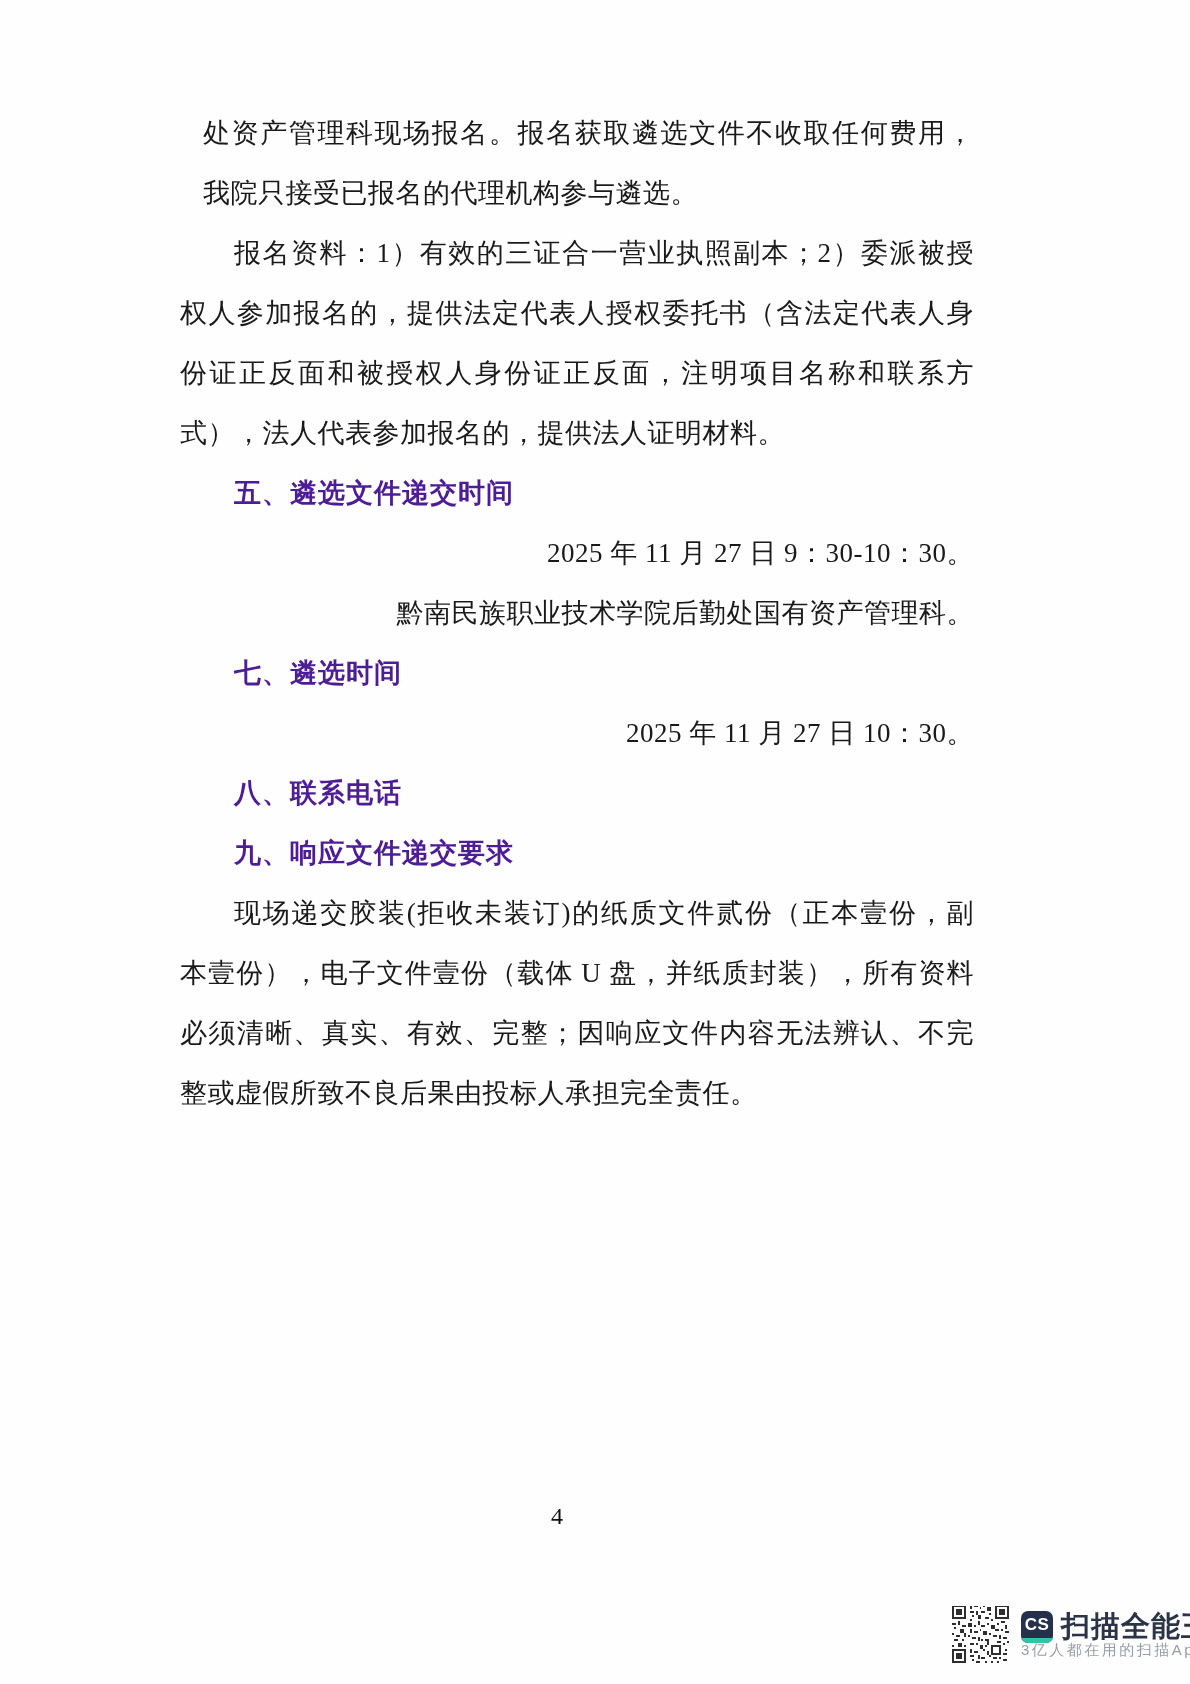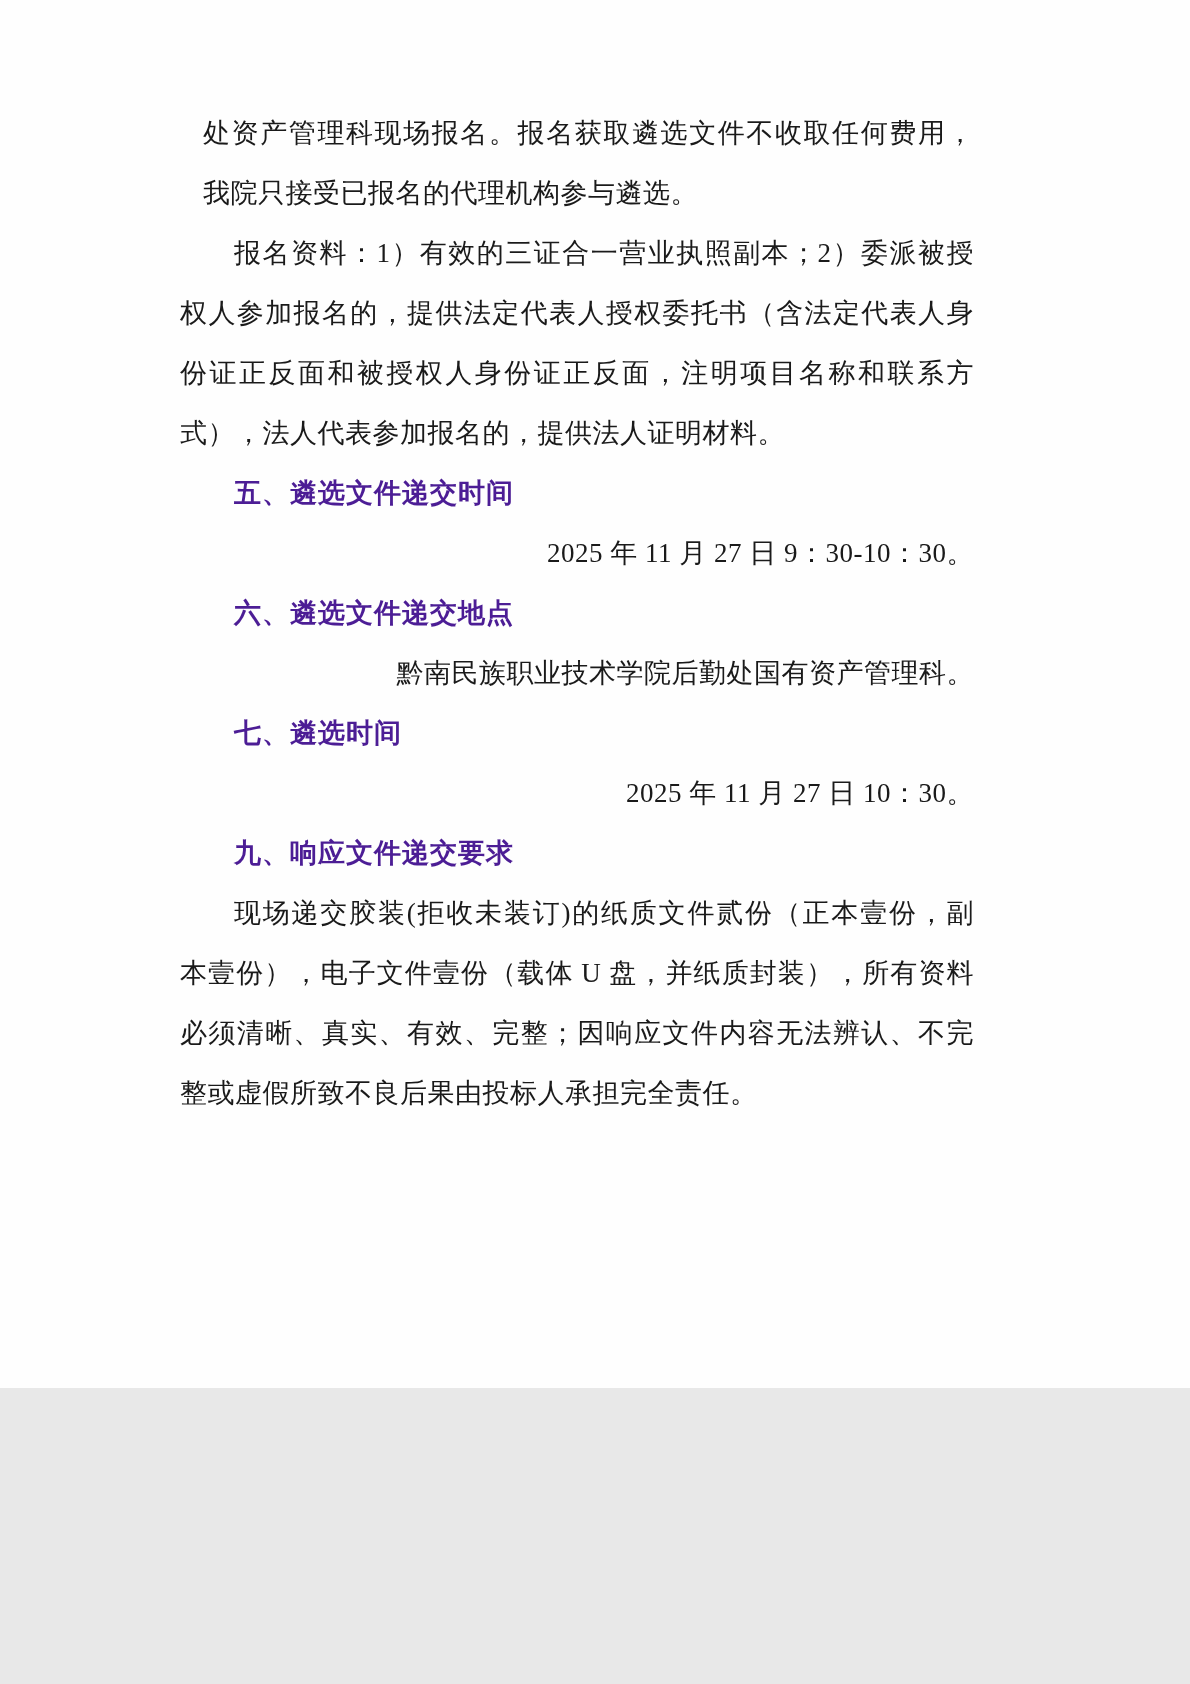--- a/index.html
+++ b/index.html
@@ -1,19 +1,19 @@
 <!DOCTYPE html>
 <html><head>
 <meta charset="utf-8">
 <style>
   html,body { margin:0; padding:0; background:#e8e8e8; }
   .page {
     position: relative;
     width: 1190px;
-    height: 1388px;
+    height: 1684px;
     margin: 0 auto;
     background: #fefefe;
     overflow: hidden;
     font-family: "Liberation Serif", "DejaVu Serif", serif;
     color: #1a1a1a;
   }
   .text-col {
     position: absolute;
     left: 180px;
     top: 103px;
@@ -113,24 +113,24 @@
 
   <div class="text-col">
     <div class="line p1 j">处资产管理科现场报名。报名获取遴选文件不收取任何费用，</div>
     <div class="line p1">我院只接受已报名的代理机构参与遴选。</div>
     <div class="line indent j">报名资料：1）有效的三证合一营业执照副本；2）委派被授</div>
     <div class="line j">权人参加报名的，提供法定代表人授权委托书（含法定代表人身</div>
     <div class="line j">份证正反面和被授权人身份证正反面，注明项目名称和联系方</div>
     <div class="line">式），法人代表参加报名的，提供法人证明材料。</div>
     <div class="line heading">五、遴选文件递交时间</div>
     <div class="line indent">2025 年 11 月 27 日 9：30-10：30。</div>
-    <div class="line heading">六、遴选文件递交地点</div>
     <div class="line indent">黔南民族职业技术学院后勤处国有资产管理科。</div>
     <div class="line heading">七、遴选时间</div>
     <div class="line indent">2025 年 11 月 27 日 10：30。</div>
+    <div class="line heading">八、联系电话</div>
     <div class="line heading">九、响应文件递交要求</div>
     <div class="line indent j">现场递交胶装(拒收未装订)的纸质文件贰份（正本壹份，副</div>
     <div class="line j">本壹份），电子文件壹份（载体 U 盘，并纸质封装），所有资料</div>
     <div class="line j">必须清晰、真实、有效、完整；因响应文件内容无法辨认、不完</div>
     <div class="line">整或虚假所致不良后果由投标人承担完全责任。</div>
   </div>
 
   <div class="page-number">4</div>
 
   <svg class="wm-qr" viewBox="0 0 29 29" shape-rendering="crispEdges">

